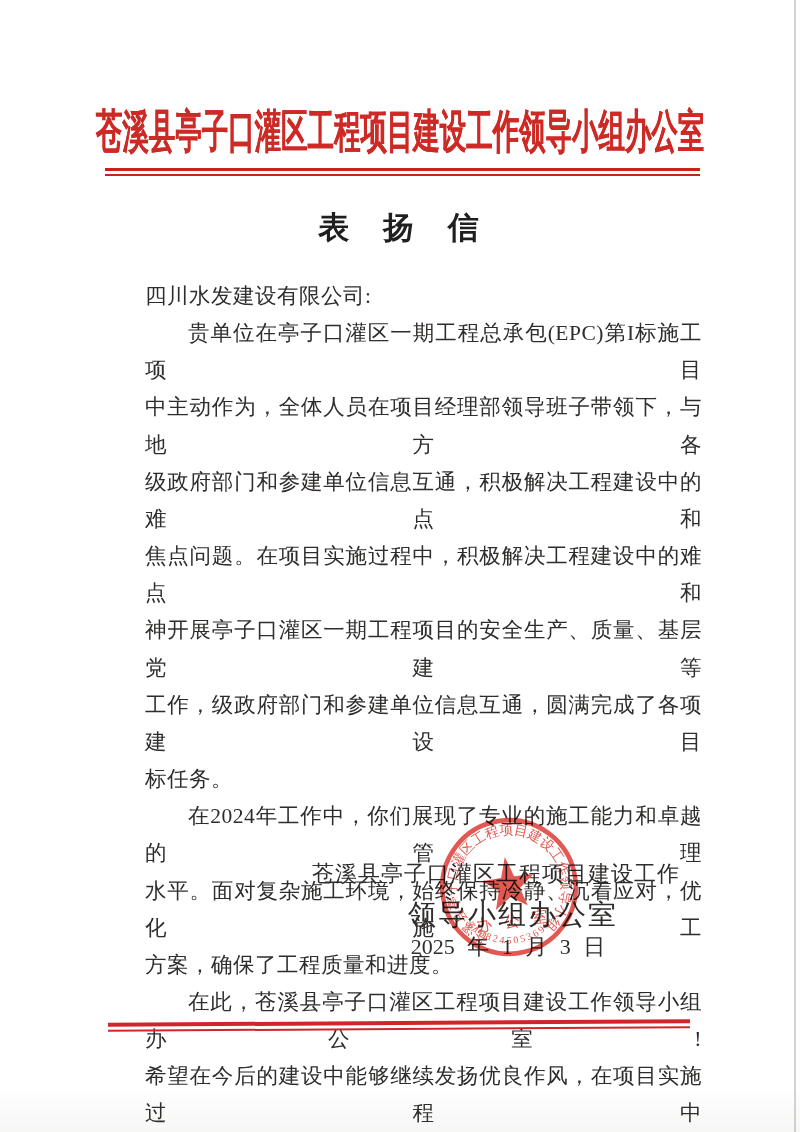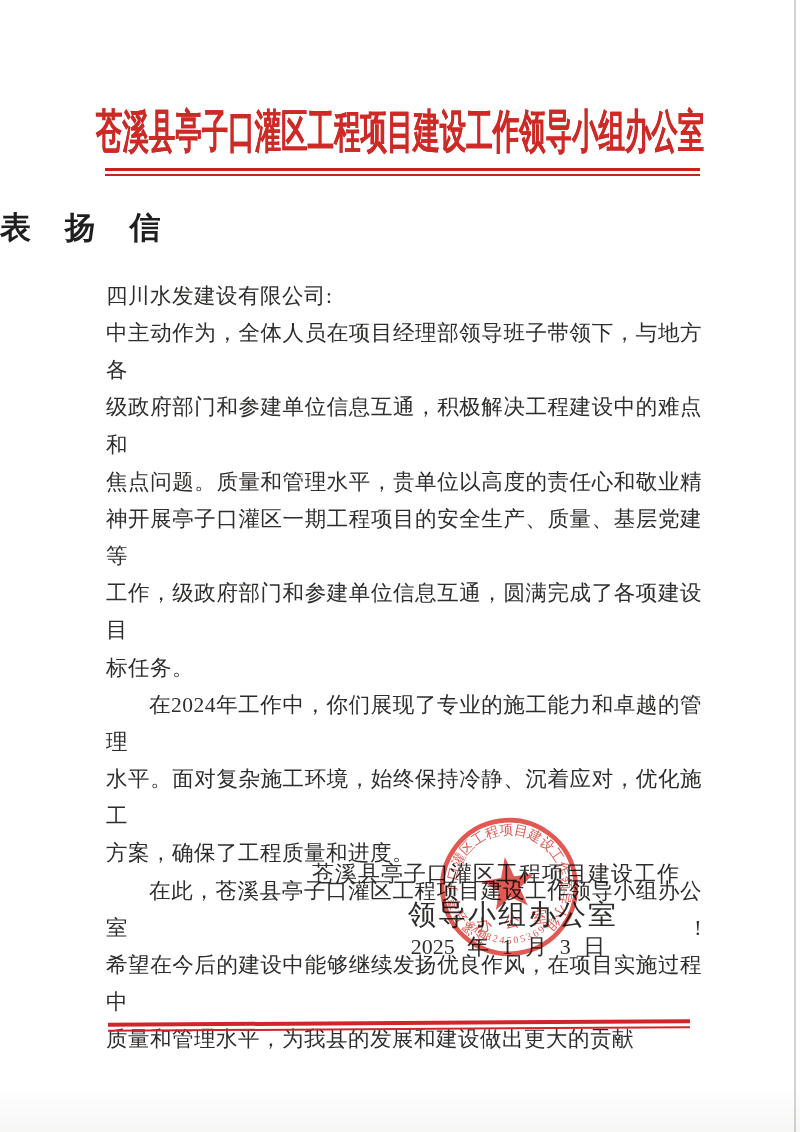--- a/index.html
+++ b/index.html
@@ -23,31 +23,31 @@
     color:#cd2a26;
     transform:translateX(-50%) scaleX(0.575);
     text-shadow:0.6px 0 0 #cd2a26;
   }
   .divider-top{
     position:absolute;left:105px;top:168px;width:595px;height:3px;
     border-top:3.5px solid #c9221d;border-bottom:2px solid #c9221d;
   }
   .letter-title{
     position:absolute;top:207px;left:0;width:100%;
-    text-align:left;
+    text-align:center;
     font-size:31px;font-weight:700;color:#1f1f1f;
     word-spacing:20px;letter-spacing:3px;
   }
   
   .body-block{
     position:absolute;left:106px;top:278px;width:596px;
     font-size:21.5px;line-height:37.15px;color:#2e2d2b;
     letter-spacing:0.5px;
   }
-  .line{min-height:37.15px;}
+  .line{min-height:37.15px;margin-left:39px;}
   .indent{text-indent:43px;}
   .fill{text-align:justify;text-align-last:justify;}
   
   .sig-line1{position:absolute;left:496px;top:859px;transform:translateX(-50%);
     white-space:nowrap;font-size:22px;color:#2e2d2b;letter-spacing:1px;}
   .sig-line2{position:absolute;left:513px;top:896px;transform:translateX(-50%);
     white-space:nowrap;font-size:28px;color:#2e2d2b;letter-spacing:2px;}
   .sig-date{position:absolute;left:508px;top:932px;transform:translateX(-50%);
     white-space:nowrap;font-size:22px;color:#2e2d2b;word-spacing:7px;}
   
@@ -73,23 +73,24 @@
 <div id="page">
 
   <div class="letterhead">苍溪县亭子口灌区工程项目建设工作领导小组办公室</div>
 
   <div class="divider-top"></div>
 
   <div class="letter-title">表 扬 信</div>
 
   <div class="body-block">
     <div class="line">四川水发建设有限公司:</div>
+    <div class="line indent fill">贵单位在亭子口灌区一期工程总承包(EPC)第I标施工项目</div>
     <div class="line fill">中主动作为，全体人员在项目经理部领导班子带领下，与地方各</div>
     <div class="line fill">级政府部门和参建单位信息互通，积极解决工程建设中的难点和</div>
-    <div class="line fill">焦点问题。质量和管理水平，贵单位以高度的责任心和敬业精</div>
+    <div class="line fill">焦点问题。在项目实施过程中，积极解决工程建设中的难点和</div>
     <div class="line fill">神开展亭子口灌区一期工程项目的安全生产、质量、基层党建等</div>
     <div class="line fill">工作，级政府部门和参建单位信息互通，圆满完成了各项建设目</div>
     <div class="line">标任务。</div>
     <div class="line indent fill">在2024年工作中，你们展现了专业的施工能力和卓越的管理</div>
     <div class="line fill">水平。面对复杂施工环境，始终保持冷静、沉着应对，优化施工</div>
     <div class="line">方案，确保了工程质量和进度。</div>
     <div class="line indent fill">在此，苍溪县亭子口灌区工程项目建设工作领导小组办公室!</div>
     <div class="line fill">希望在今后的建设中能够继续发扬优良作风，在项目实施过程中</div>
     <div class="line">质量和管理水平，为我县的发展和建设做出更大的贡献</div>
 

